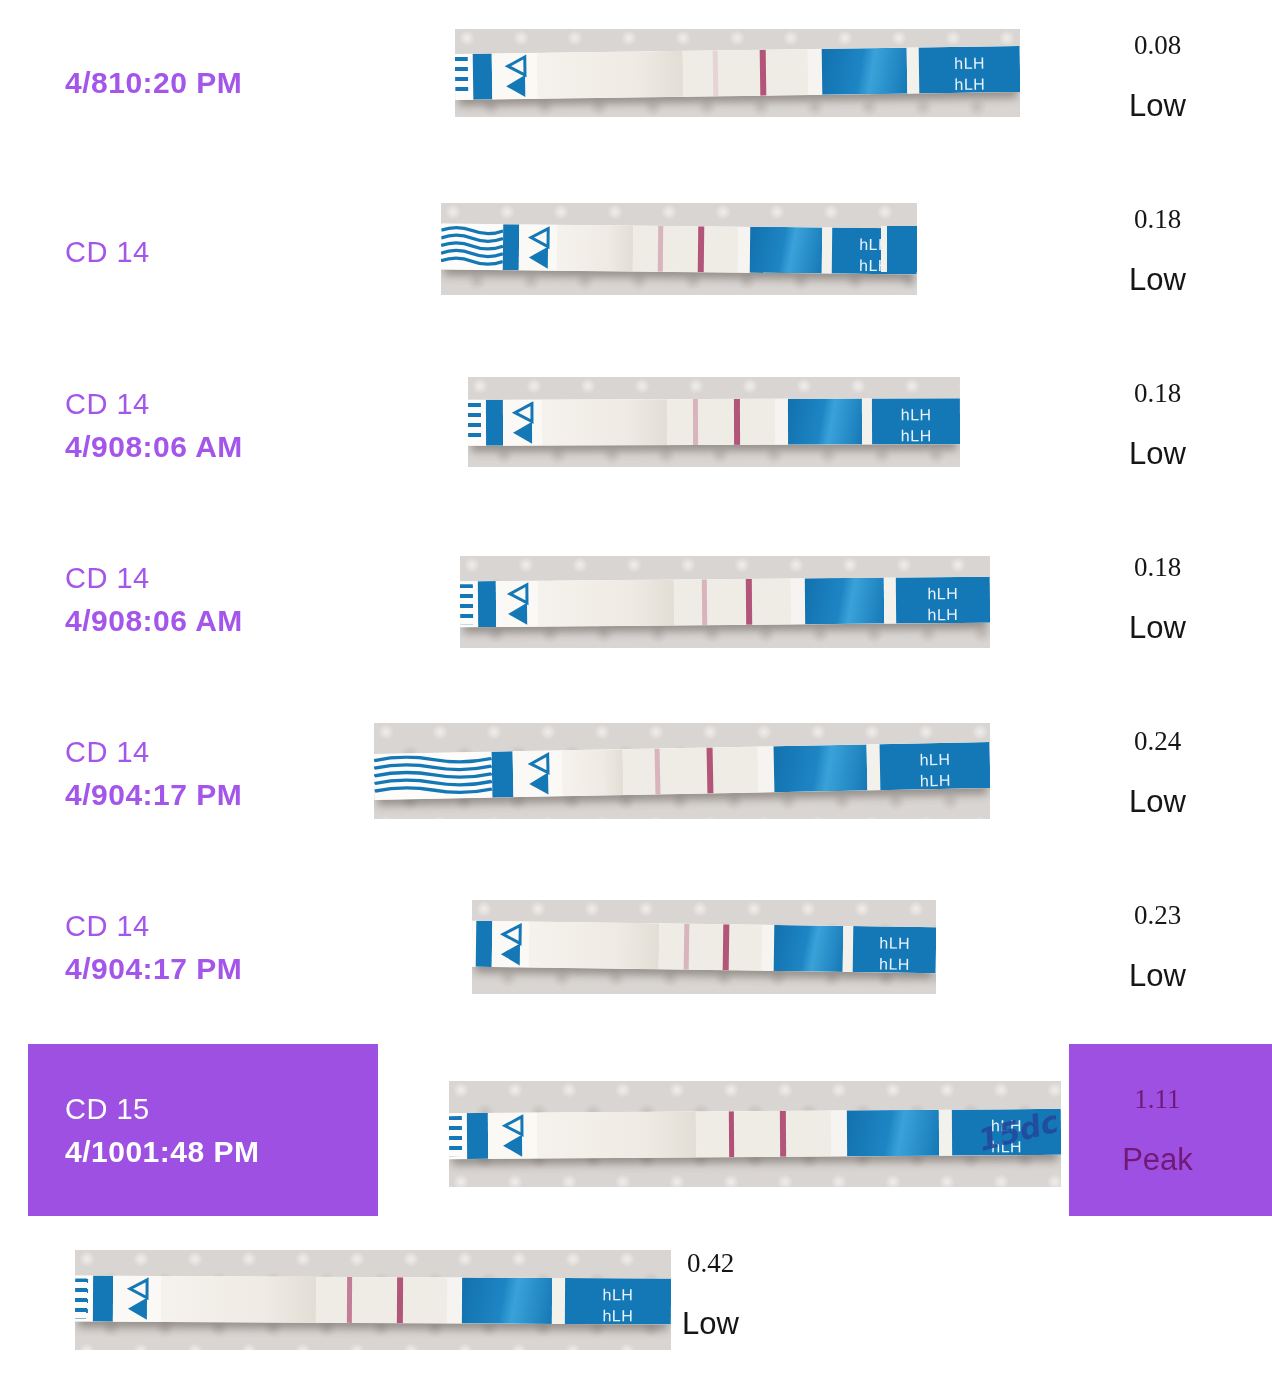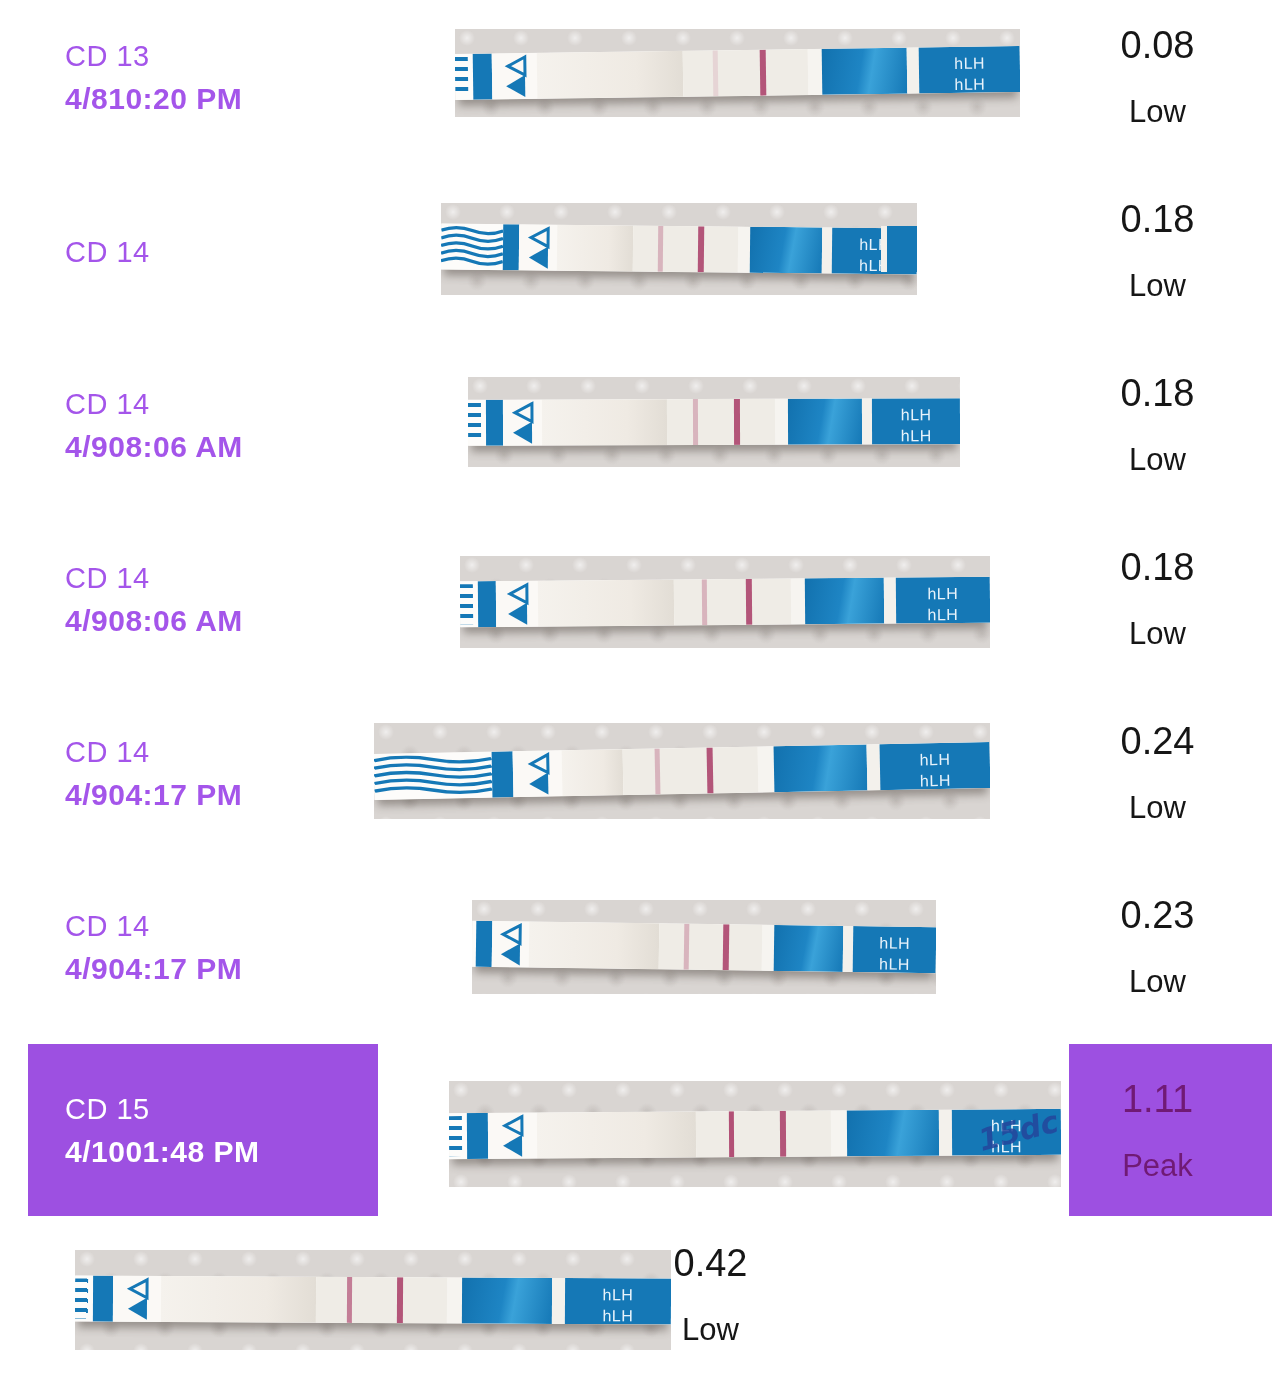--- a/index.html
+++ b/index.html
@@ -27,21 +27,21 @@
   .row.highlighted .cycle-text{transform:none;}
   .cd{font-size:29px;font-weight:400;color:var(--purple-text);letter-spacing:.5px;}
   .dt{margin-top:9px;font-size:30px;font-weight:700;color:var(--purple-text);letter-spacing:.5px;}
   .dt .time{}
   .row.highlighted .cd,.row.highlighted .dt{color:#fff;}
 
   
   .cell.right{display:flex;flex-direction:column;align-items:center;justify-content:center;padding-right:26px;}
   .result-text{position:relative;z-index:1;display:flex;flex-direction:column;align-items:center;gap:27px;transform:translateY(-10px);}
   .row.highlighted .result-text{transform:none;}
-  .value{font-size:38px;color:var(--ink);}
+  .value{font-size:27px;color:var(--ink);font-family:Liberation Serif, serif;}
   .level{font-size:31px;color:var(--ink);}
   .row.highlighted .value,.row.highlighted .level{color:#701a75;}
 
   
   .cell.mid{position:relative;}
   .photo{
     position:absolute;
     background-color:#d9d5d2;
     background-image:
       radial-gradient(circle 7px at 12px 9px, rgba(255,255,255,.6), rgba(255,255,255,0) 8px),
@@ -89,21 +89,20 @@
 </style>
 </head>
 <body>
 
 <div class="app">
   <div class="list">
   <div class="row">
     <div class="cell left">
 
       <div class="cycle-text">
-        <div class="cd">CD 13</div>
         <div class="dt">
           <span class="date">4/8</span><span class="time">10:20 PM</span>
         </div>
       </div>
     </div>
 
     <div class="cell mid">
       <div class="photo" style="left: 77px; width: 565px; height: 88px; top: 29px;">
         <div class="strip m-ticks" style="transform: rotate(-0.8deg);">
           <div class="seg marker">

